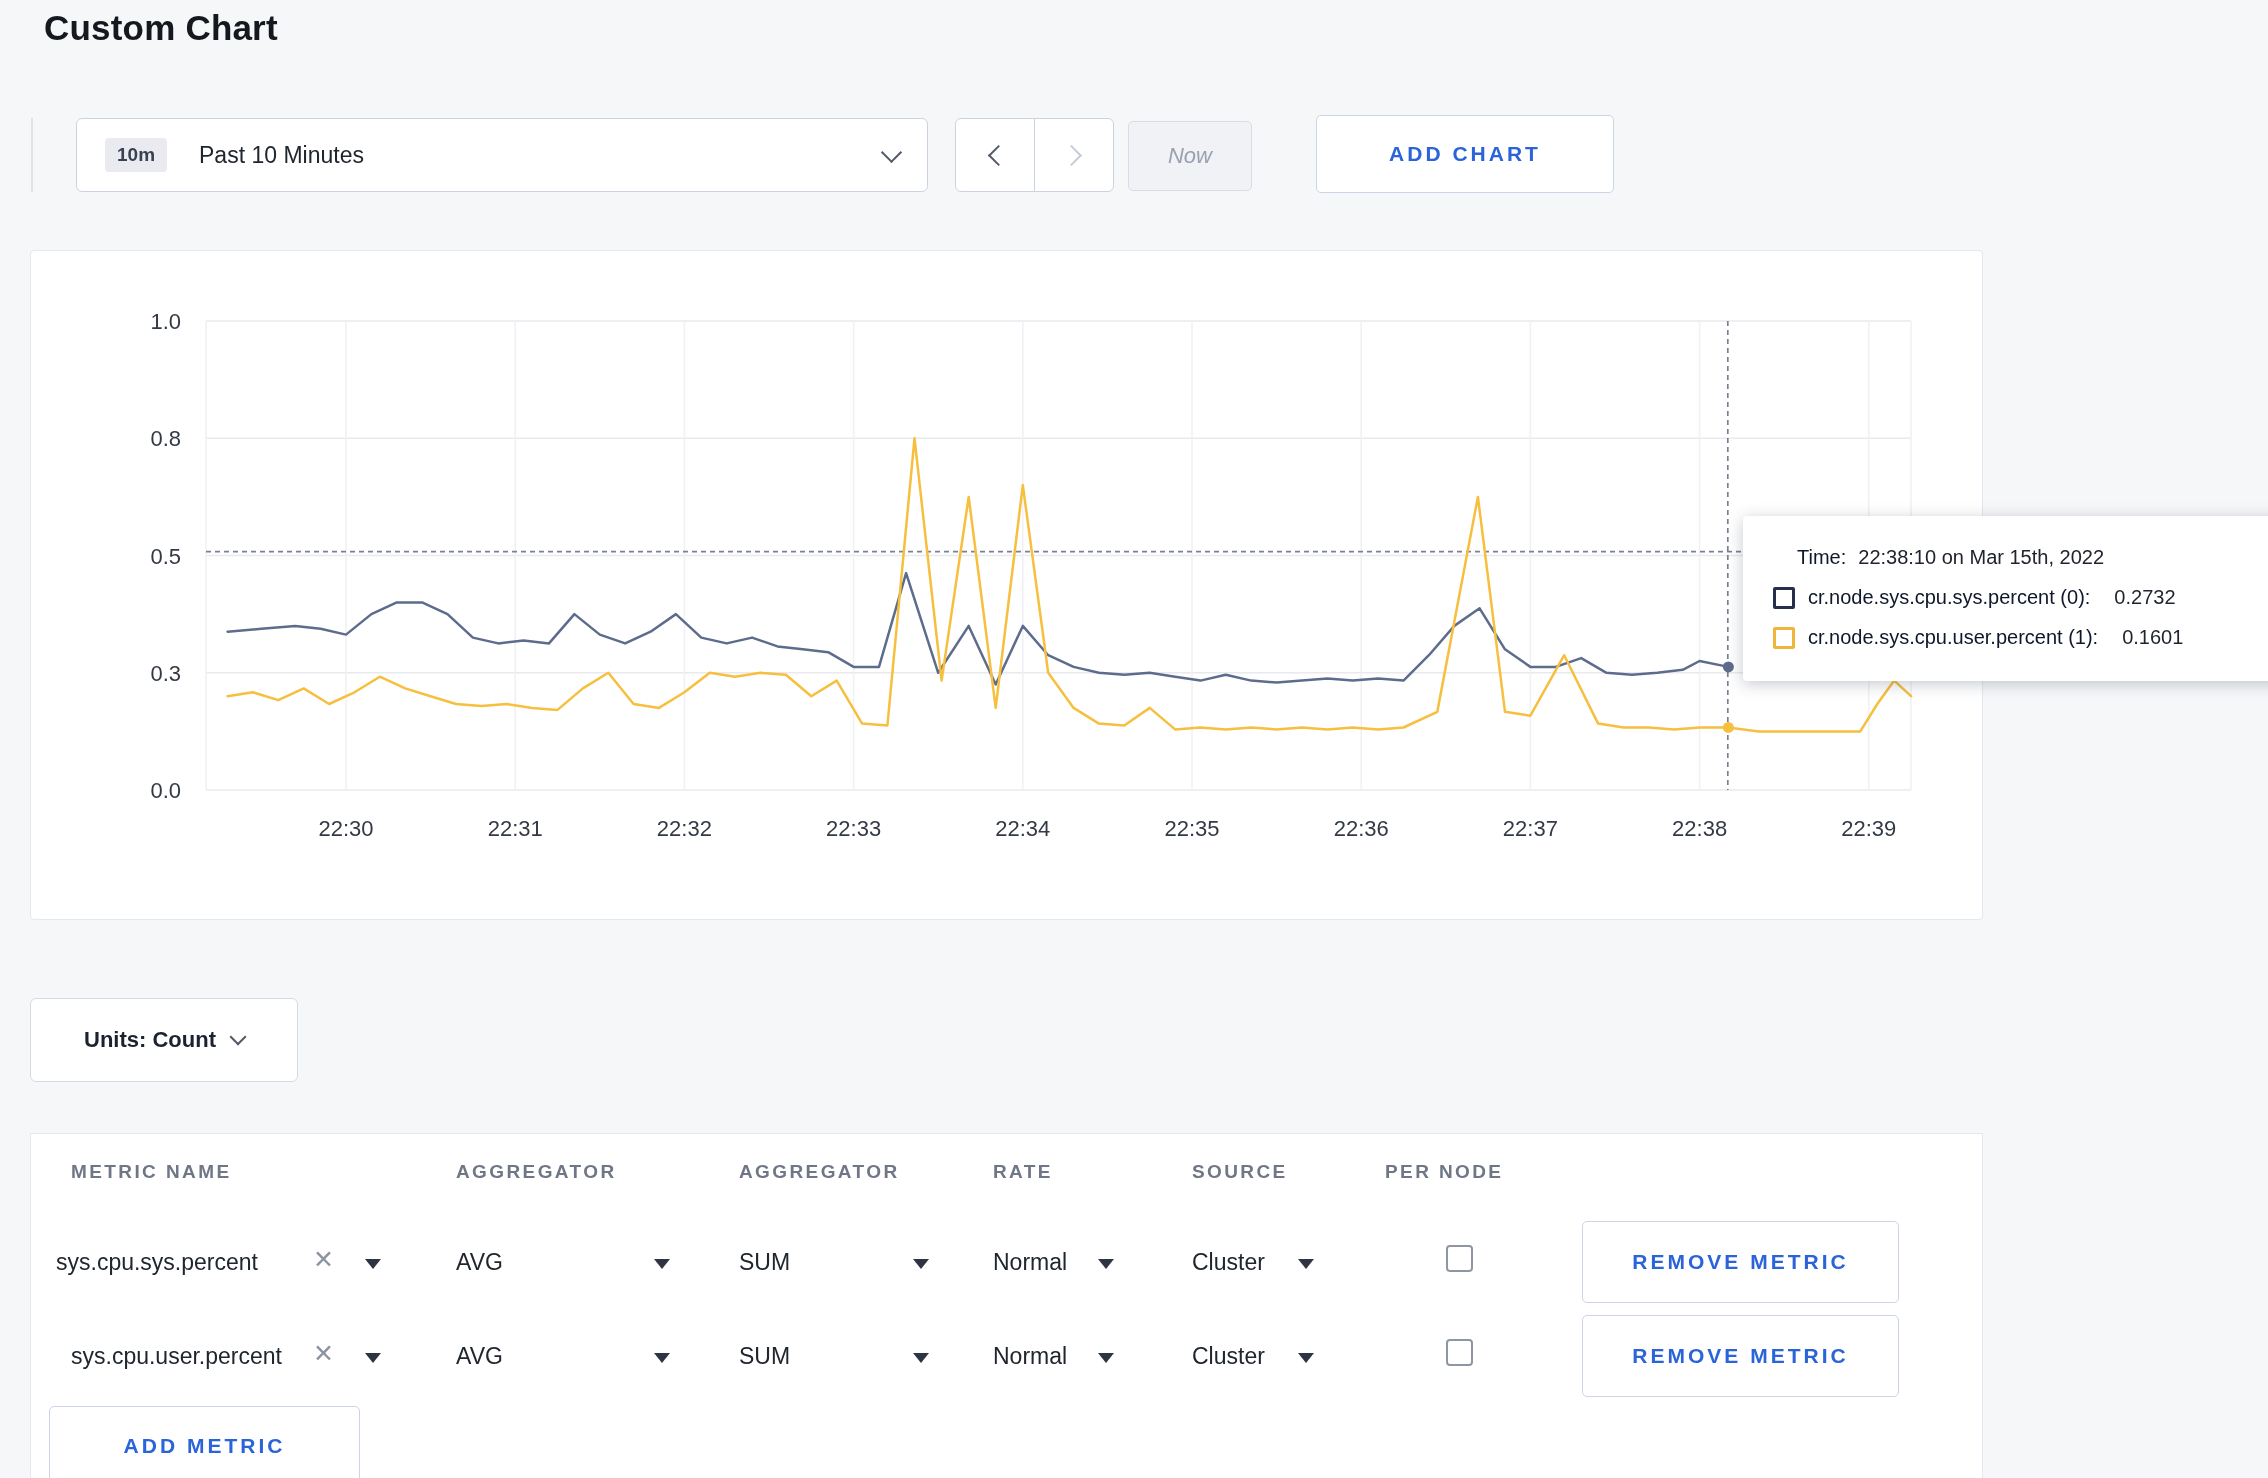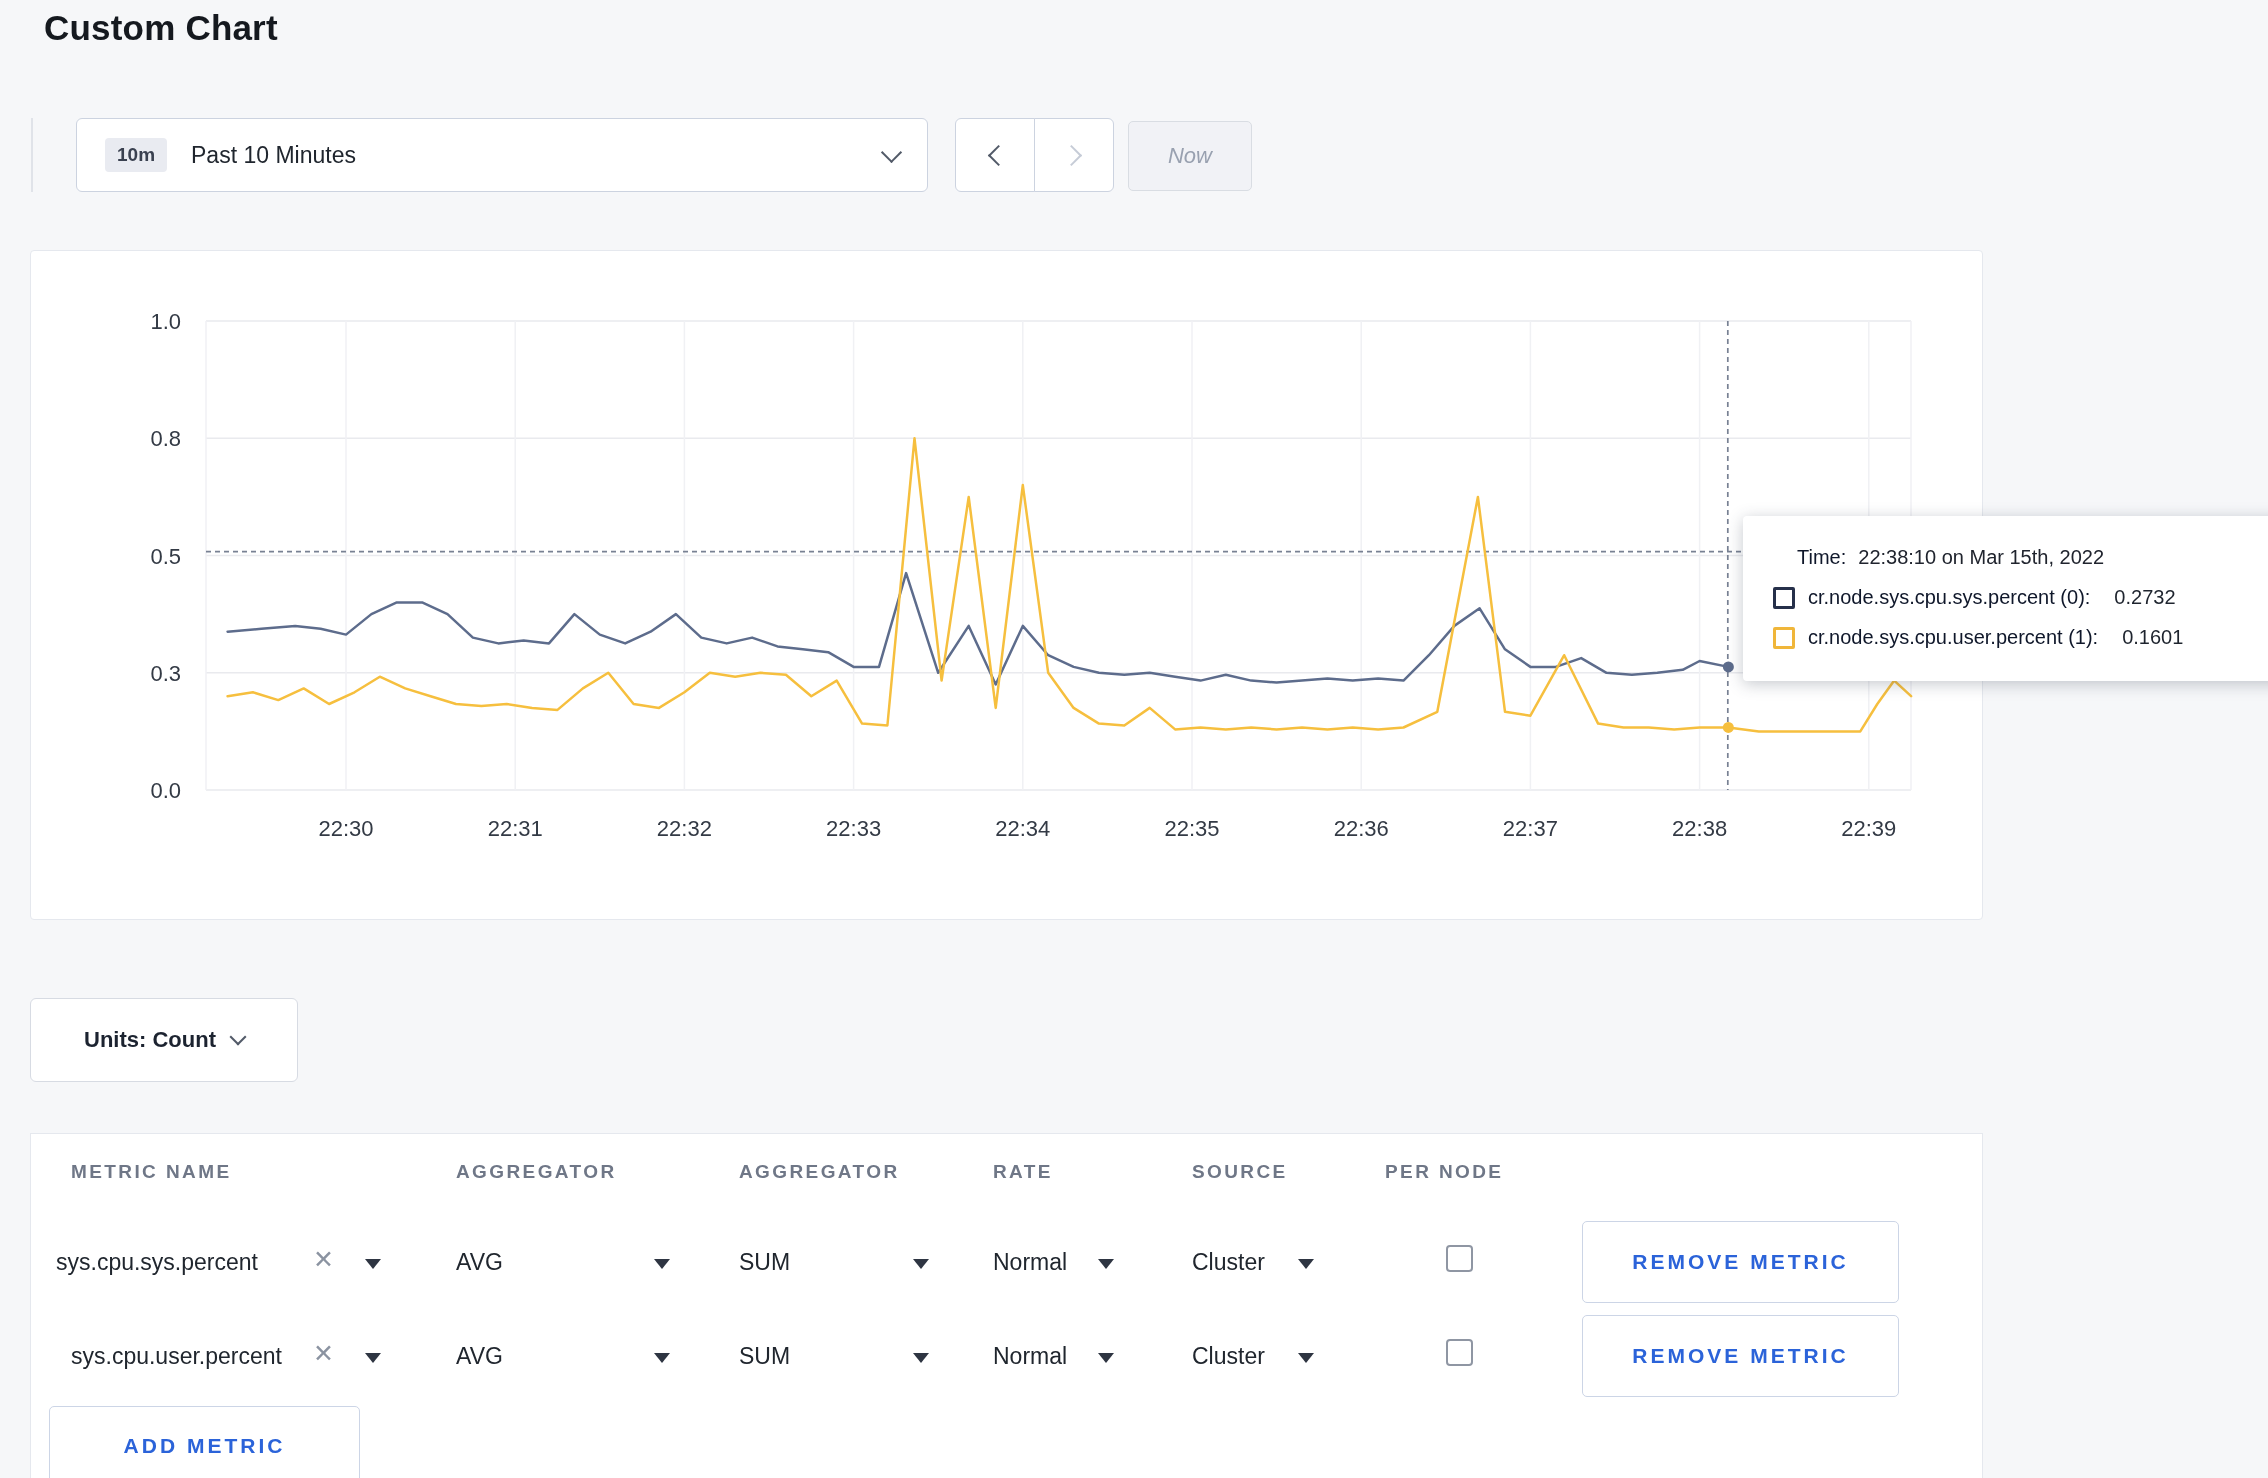--- a/index.html
+++ b/index.html
@@ -15,21 +15,21 @@
   .page-title{left:44px;top:8px;font-size:35px;font-weight:700;color:#15191f;letter-spacing:.2px;}
 
   
   .ctl-divider{left:31px;top:118px;width:2px;height:74px;background:#e0e3e9;}
   .time-select{
     left:76px;top:118px;width:852px;height:74px;background:#fff;
     border:1px solid #ccd3e0;border-radius:6px;display:flex;align-items:center;
     padding:0 28px;box-sizing:border-box;cursor:pointer;
   }
   .time-badge{background:#e9ebf1;border-radius:4px;font-size:19px;font-weight:700;
-    color:#3a4150;padding:6px 12px;margin-right:24px;}
+    color:#3a4150;padding:6px 12px;margin-right:32px;}
   .time-label{font-size:23px;color:#20262e;}
   .chev{display:inline-block;width:13px;height:13px;border-right:2.5px solid #525a68;border-bottom:2.5px solid #525a68;}
   .chev-down{transform:rotate(45deg);margin-top:-6px;}
   .chev-left{transform:rotate(135deg);margin-left:6px;}
   .chev-right{transform:rotate(-45deg);margin-right:6px;}
   .chev-sm{width:10px;height:10px;border-width:2px;}
   .spacer{margin-left:auto;}
   .nav-group{left:955px;top:118px;display:flex;}
   .nav-btn{width:80px;height:74px;background:#fff;border:1px solid #ccd3e0;
     display:flex;align-items:center;justify-content:center;cursor:pointer;box-sizing:border-box;}
@@ -102,20 +102,21 @@
     <div class="nav-btn prev">
       <span class="chev chev-left"></span>
     </div>
     <div class="nav-btn next">
       <span class="chev chev-right"></span>
     </div>
   </div>
 
   <div class="abs now-btn">Now</div>
 
+  <div class="abs blue-btn add-chart">ADD CHART</div>
 
   <div class="abs chart-card">
     <svg id="chart-svg" width="1951" height="668" viewBox="0 0 1951 668">
         <line x1="175" x2="1880" y1="539" y2="539" stroke="#e9eaee" stroke-width="1.5"></line>
         <text x="150" y="547" text-anchor="end" font-size="22" fill="#333a45">0.0</text>
         <line x1="175" x2="1880" y1="421.75" y2="421.75" stroke="#e9eaee" stroke-width="1.5"></line>
         <text x="150" y="429.75" text-anchor="end" font-size="22" fill="#333a45">0.3</text>
         <line x1="175" x2="1880" y1="304.5" y2="304.5" stroke="#e9eaee" stroke-width="1.5"></line>
         <text x="150" y="312.5" text-anchor="end" font-size="22" fill="#333a45">0.5</text>
         <line x1="175" x2="1880" y1="187.25" y2="187.25" stroke="#e9eaee" stroke-width="1.5"></line>

